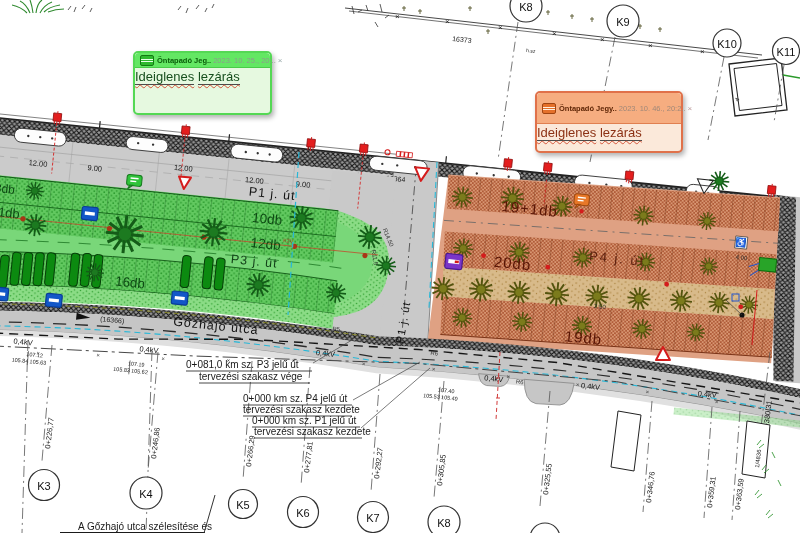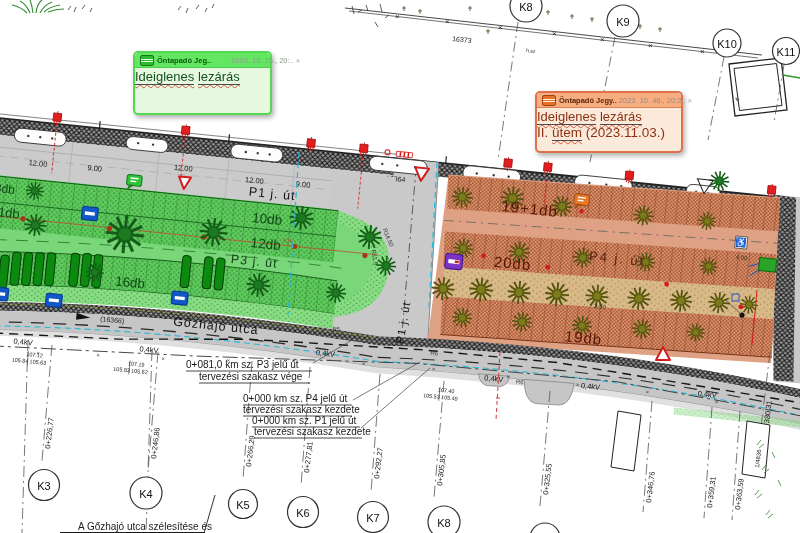--- a/index.html
+++ b/index.html
@@ -564,33 +564,32 @@
 
 <g stroke="#3a9a3a" stroke-width="0.9" fill="none">
 <path d="M757,445 l4,-5 m-2,8 l5,-4 M762,470 l4,-5 m-2,8 l5,-4 M755,495 l4,-5 m-2,8 l5,-4 M766,515 l4,-5 m-2,8 l5,-4 M772,452 l3,6 M778,480 l3,6"></path>
 </g>
 </svg>
 
 <div class="note" style="left:133px;top:51px;width:135px;height:60px;background:#e6f9e0;border:2px solid #54d854">
  <div class="nhead" style="height:15px;background:#63e763;border-bottom:1px solid #49cc49">
   <span style="flex:0 0 12px;display:inline-block;width:12px;height:9px;background:linear-gradient(#2eb92e,#2eb92e 30%,#e8ffe8 30%,#e8ffe8 40%,#2eb92e 40%,#2eb92e 60%,#e8ffe8 60%,#e8ffe8 70%,#2eb92e 70%);border:1px solid #127a12;border-radius:2px"></span>
   <span style="font-size:7.5px;font-weight:bold;color:#0a5c0a;margin-left:3px;white-space:nowrap">Öntapadó Jeg..</span>
-  <span style="font-size:7.5px;color:#8d9b8d;margin-left:20px;white-space:nowrap">2023. 10. 25., 20:..</span>
+  <span style="font-size:7.5px;color:#8d9b8d;margin-left:2px;white-space:nowrap">2023. 10. 25., 20:..</span>
   <span style="font-size:8px;color:#9aa;margin-left:2px">×</span>
  </div>
  <div class="nbody" style="font-size:13px;color:#174f1e;padding-top:2px;line-height:1.14">
   <span class="u"><b>Ideiglenes</b></span> <span class="u"><b>lezárás</b></span><br>
  </div>
 </div>
 
 <div class="note" style="left:535px;top:91px;width:144px;height:58px;background:#fbe9da;border:2px solid #e0714a">
- <div class="nhead" style="height:15px;background:#f6ad80;border-bottom:1px solid #e08050">
+ <div class="nhead" style="height:31px;background:#f6ad80;border-bottom:1px solid #e08050">
   <span style="flex:0 0 12px;display:inline-block;width:12px;height:9px;background:linear-gradient(#e4702a,#e4702a 30%,#fff0e0 30%,#fff0e0 40%,#e4702a 40%,#e4702a 60%,#fff0e0 60%,#fff0e0 70%,#e4702a 70%);border:1px solid #a04410;border-radius:2px"></span>
   <span style="font-size:7.5px;font-weight:bold;color:#5e2505;margin-left:3px;white-space:nowrap">Öntapadó Jegy..</span>
   <span style="font-size:7.5px;color:#a08878;margin-left:2px;white-space:nowrap">2023. 10. 46., 20:2..</span>
   <span style="font-size:8px;color:#b99;margin-left:2px">×</span>
  </div>
  <div class="nbody" style="font-size:13px;color:#8c3114;padding-top:2px;line-height:1.14">
   <span class="u"><b>Ideiglenes</b></span> <span class="u"><b>lezárás</b></span><br>
-  <span style="font-size:13.5px">II. <span class="u"><b>ütem</b></span> (2023.11.03.)</span>
  </div>
 </div>
 </div>
 
 </body></html>

